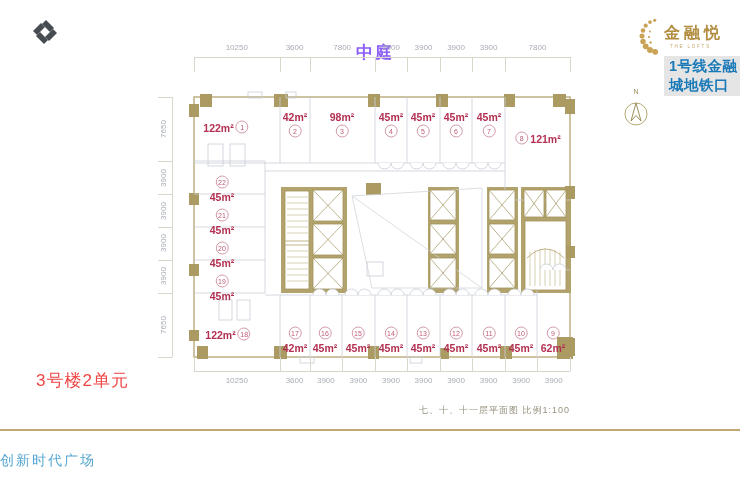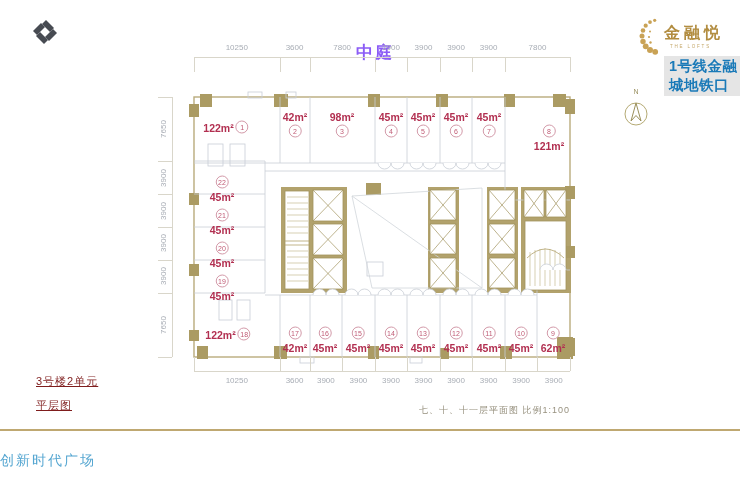--- a/index.html
+++ b/index.html
@@ -25,21 +25,21 @@
   .dim{position:absolute;font-size:8px;color:#a8adb5;transform:translate(-50%,-50%);white-space:nowrap;}
   .dim.v{transform:translate(-50%,-50%) rotate(-90deg);}
   .dimline,.dimtick{position:absolute;background:#d9d6ca;}
   .unit{position:absolute;display:flex;align-items:center;justify-content:center;
         transform:translate(-50%,-50%);gap:2px;}
   .unit .circ{width:13px;height:13px;border:1px solid #d39aa9;border-radius:50%;
         display:flex;align-items:center;justify-content:center;font-size:7px;color:#c05a74;
         box-sizing:border-box;background:rgba(255,255,255,.6);}
   .unit .area{font-size:10.5px;font-weight:bold;color:#b23051;white-space:nowrap;}
   
-  .f-title{position:absolute;left:36px;top:369px;font-size:11px;color:#7f1d1d;line-height:24px;letter-spacing:1px;text-decoration:underline;}
+  .f-title{position:absolute;left:36px;top:369px;font-size:17px;color:#ef4444;line-height:24px;letter-spacing:1px;}
   .caption{position:absolute;left:194px;top:404px;width:376px;text-align:right;
            font-size:9px;color:#97917f;letter-spacing:1px;}
   .gold-rule{position:absolute;left:0;top:429px;width:740px;height:2px;background:#bfa871;}
   .plaza{position:absolute;left:0;top:452px;width:740px;
          font-size:14px;color:#55a6d1;letter-spacing:2px;}
 </style>
 </head>
 <body>
 
 <div class="page">
@@ -274,21 +274,21 @@
         <span class="circ">5</span>
       </div>
       <div class="unit" style="left: 456px; top: 124px; flex-direction: column;">
         <span class="area">45m²</span>
         <span class="circ">6</span>
       </div>
       <div class="unit" style="left: 489px; top: 124px; flex-direction: column;">
         <span class="area">45m²</span>
         <span class="circ">7</span>
       </div>
-      <div class="unit" style="left: 549px; top: 138px; flex-direction: column;">
+      <div class="unit" style="left: 538px; top: 138px; ">
         <span class="circ">8</span>
         <span class="area">121m²</span>
       </div>
       <div class="unit" style="left: 553px; top: 340px; flex-direction: column;">
         <span class="circ">9</span>
         <span class="area">62m²</span>
       </div>
       <div class="unit" style="left: 521px; top: 340px; flex-direction: column;">
         <span class="circ">10</span>
         <span class="area">45m²</span>
@@ -338,19 +338,18 @@
         <span class="area">45m²</span>
       </div>
       <div class="unit" style="left: 222px; top: 189px; flex-direction: column;">
         <span class="circ">22</span>
         <span class="area">45m²</span>
       </div>
     </div>
 
   <div class="f-title">
     <div>3号楼2单元</div>
-    <div>平层图</div>
   </div>
   <div class="caption">七、十、十一层平面图  比例1:100</div>
   <div class="gold-rule"></div>
   <div class="plaza">创新时代广场</div>
 
 </div>
 
 </body></html>

